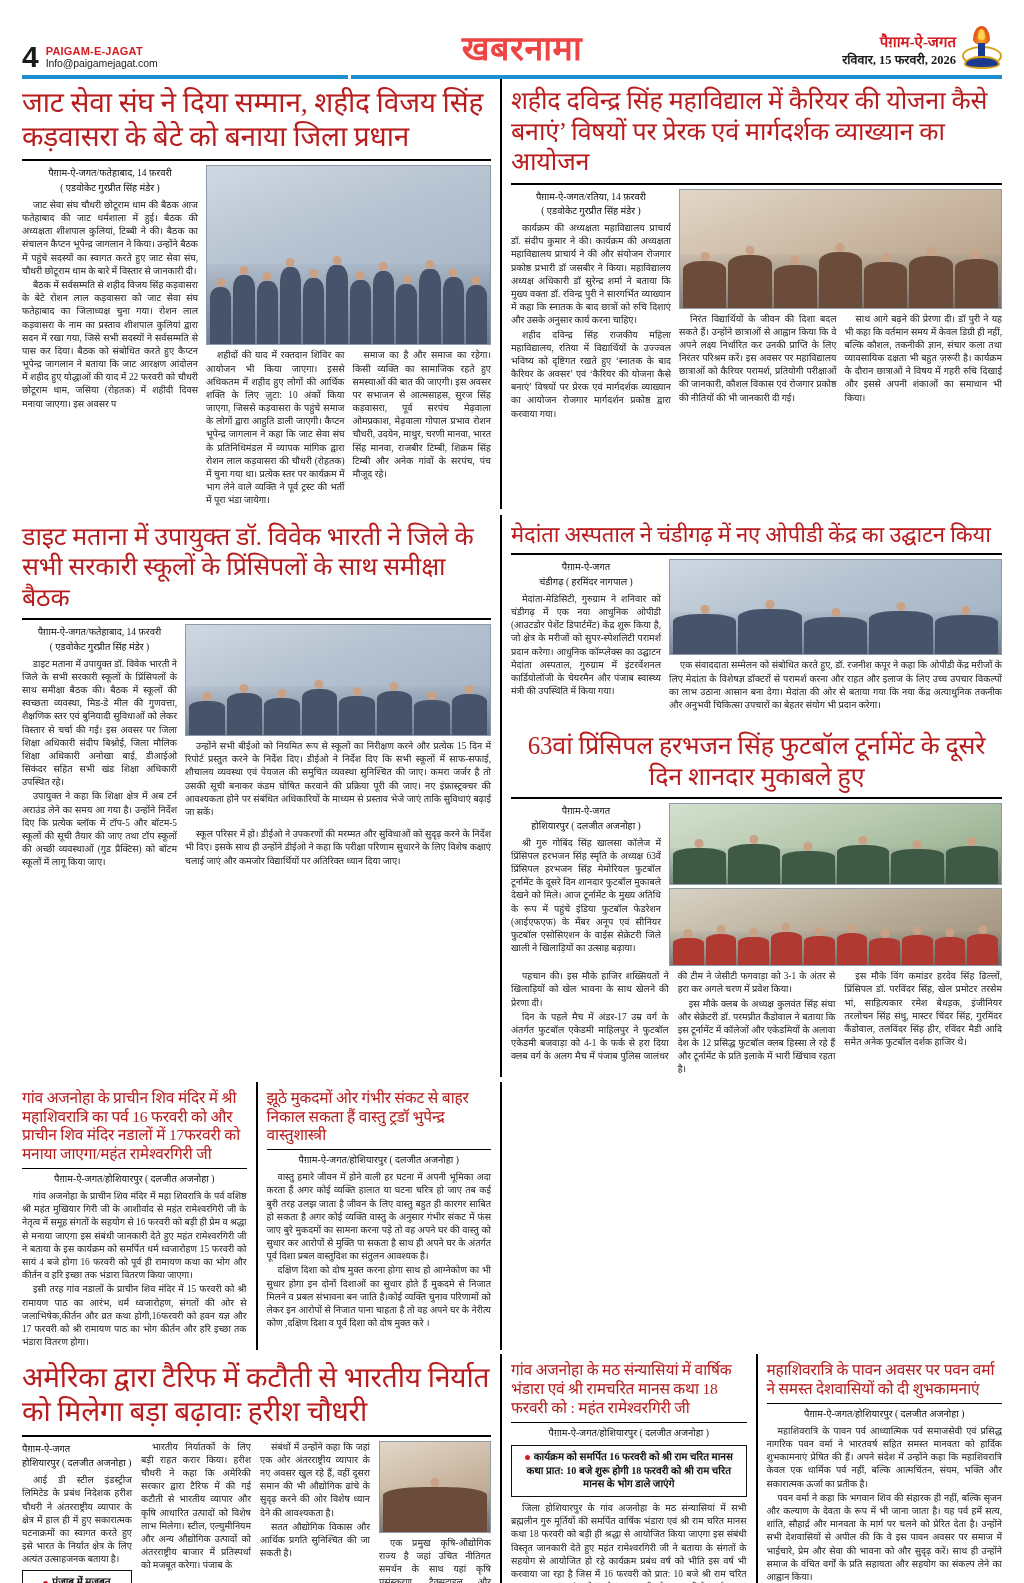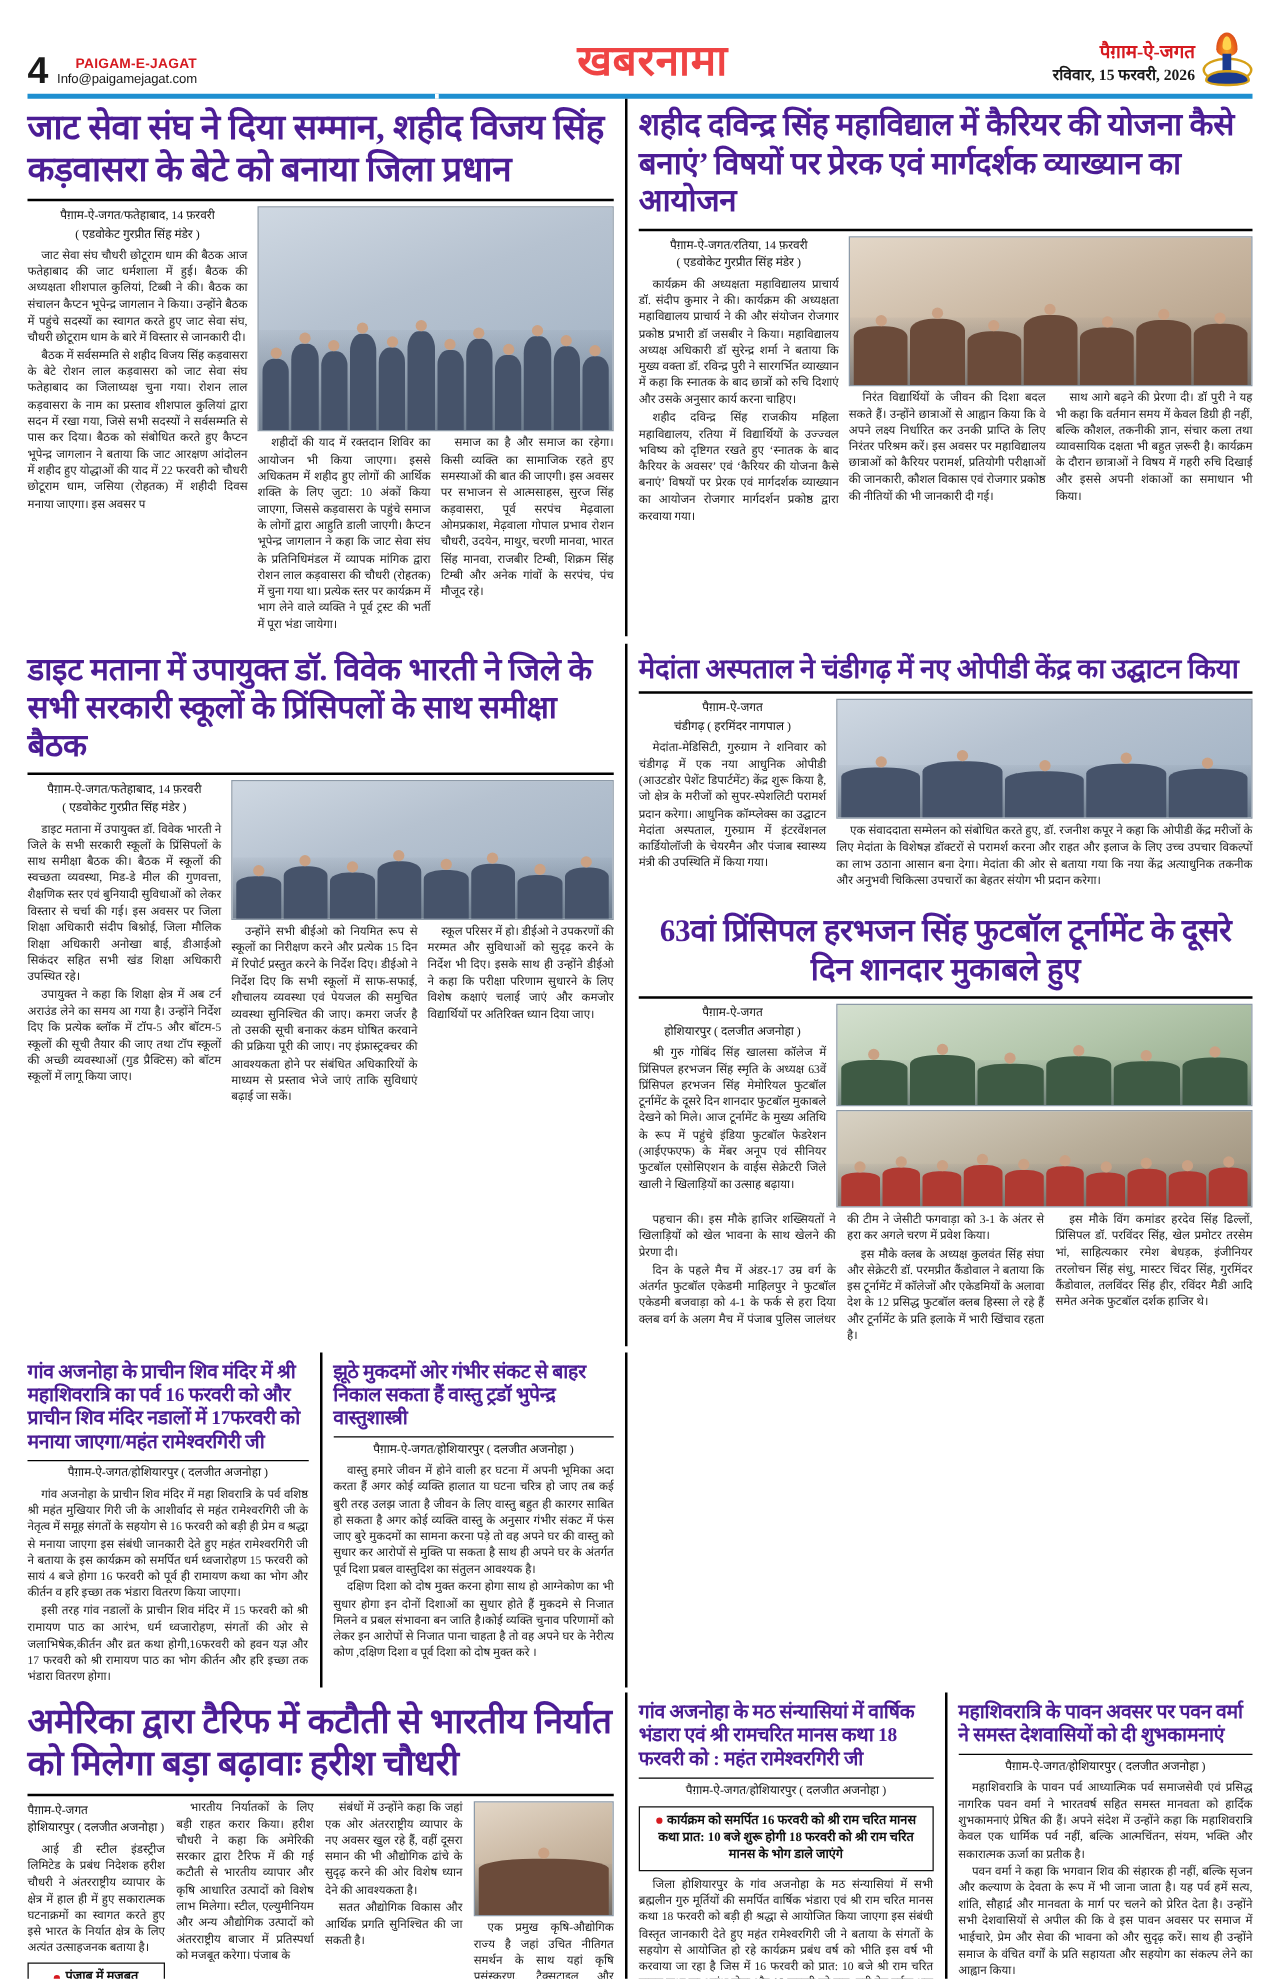--- a/index.html
+++ b/index.html
@@ -26,21 +26,20 @@
   .page-num {
     font-family: "Liberation Sans", sans-serif;
     font-size: 30px; font-weight: bold; color: #1a1a1a;
     line-height: 0.86;
   }
   .mh-left-txt { padding-bottom: 1px; }
   .brand-en {
     font-family: "Liberation Sans", sans-serif;
     font-size: 11px; font-weight: bold; color: #d61a20;
     letter-spacing: 0.2px;
-    text-align: right;
   }
   .brand-mail {
     font-family: "Liberation Sans", sans-serif;
     font-size: 10.5px; color: #1a1a1a; letter-spacing: -0.1px;
   }
   .mh-center { flex: 1; text-align: center; }
   .mh-center .khabar {
     font-family: "Liberation Serif", serif;
     font-size: 34px; font-weight: bold; color: #ef4444;
     letter-spacing: 0.5px;
@@ -86,21 +85,21 @@
 
   .two-pan { display:flex; gap: 0; }
   .pan { }
   .pan-l { width: 478px; padding-right: 9px; }
   .vsep { width: 2px; background: #000; margin: 0 0; }
   .pan-r { width: 500px; padding-left: 9px; }
 
   
   h1.hl {
     font-family: "Liberation Serif", serif;
-    font-weight: bold; color: #4c1d95;
+    font-weight: normal; color: #b91c1c;
     line-height: 1.22; letter-spacing: -0.2px;
     margin: 7px 0 4px 0;
   }
   .hl-xl { font-size: 28px; }
   .hl-lg { font-size: 25px; }
   .hl-md { font-size: 22px; }
   .hl-xs { font-size: 15.5px; line-height: 1.26; }
   .hl-center { text-align: center; }
 
   .hrule { height: 2px; background: #000; margin: 5px 0 4px 0; }
@@ -281,21 +280,21 @@
                 <i style="height:50%"></i>
                   <i style="height:62%"></i>
                   <i style="height:55%"></i>
                   <i style="height:68%"></i>
                 <i style="height:58%"></i>
                   <i style="height:64%"></i>
                   <i style="height:52%"></i>
                   <i style="height:60%"></i>
               </div>
             </div>
-            <div style="display:flex; gap:8px; margin-top:4px;">
+            <div style="display:flex; gap:8px; margin-top:4px;flex-direction:column;">
               <p class="bd" style="flex:1">उन्होंने सभी बीईओ को नियमित रूप से स्कूलों का निरीक्षण करने और प्रत्येक 15 दिन में रिपोर्ट प्रस्तुत करने के निर्देश दिए। डीईओ ने निर्देश दिए कि सभी स्कूलों में साफ-सफाई, शौचालय व्यवस्था एवं पेयजल की समुचित व्यवस्था सुनिश्चित की जाए। कमरा जर्जर है तो उसकी सूची बनाकर कंडम घोषित करवाने की प्रक्रिया पूरी की जाए। नए इंफ्रास्ट्रक्चर की आवश्यकता होने पर संबंधित अधिकारियों के माध्यम से प्रस्ताव भेजे जाएं ताकि सुविधाएं बढ़ाई जा सकें।</p>
               <p class="bd" style="flex:1">स्कूल परिसर में हो। डीईओ ने उपकरणों की मरम्मत और सुविधाओं को सुदृढ़ करने के निर्देश भी दिए। इसके साथ ही उन्होंने डीईओ ने कहा कि परीक्षा परिणाम सुधारने के लिए विशेष कक्षाएं चलाई जाएं और कमजोर विद्यार्थियों पर अतिरिक्त ध्यान दिया जाए।</p>
             </div>
           </div>
         </div>
       </div>
 
       <div class="vsep"></div>
 
       <div class="pan pan-r">

